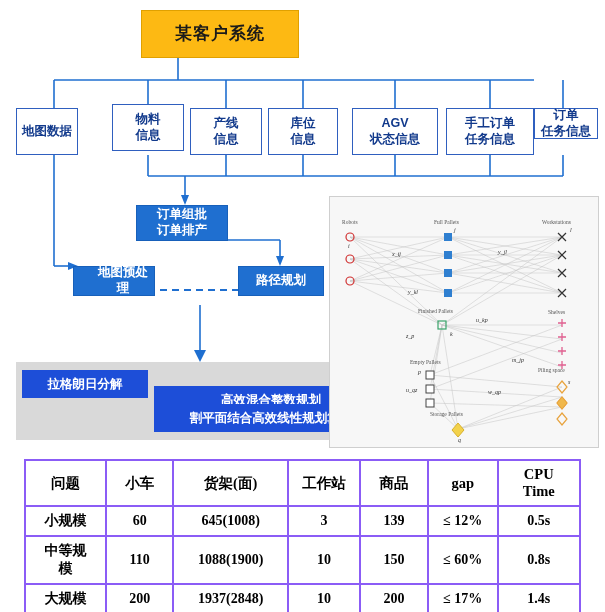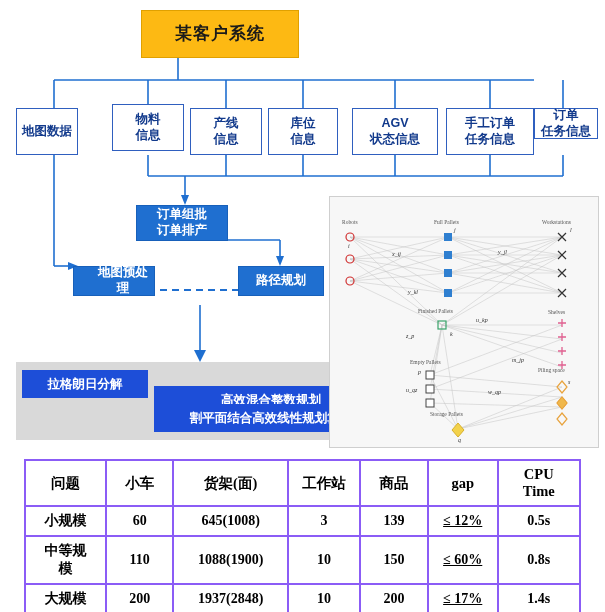--- a/index.html
+++ b/index.html
@@ -92,21 +92,21 @@
     font-weight:bold;
     color:#000;
   }
   table.res th{font-size:14.5px;}
   table.res td.c0{font-size:14px;}
   table.res tr td:nth-child(1){width:110px;}
   table.res tr td:nth-child(2){width:70px;}
   table.res tr td:nth-child(3){width:120px;}
   table.res tr td:nth-child(4){width:90px;}
   table.res tr td:nth-child(5){width:70px;}
-  table.res tr td:nth-child(6){width:65px;text-decoration:underline;}
+  table.res tr td:nth-child(6){width:65px;}
   table.res tr td:nth-child(7){width:90px;margin-top:40px;}
 </style>
 </head>
 <body>
 
 <div class="canvas">
 
   <svg class="lines">
 
     <line x1="178" y1="58" x2="178" y2="80" stroke="#1f6fd0" stroke-width="1.6"></line>

